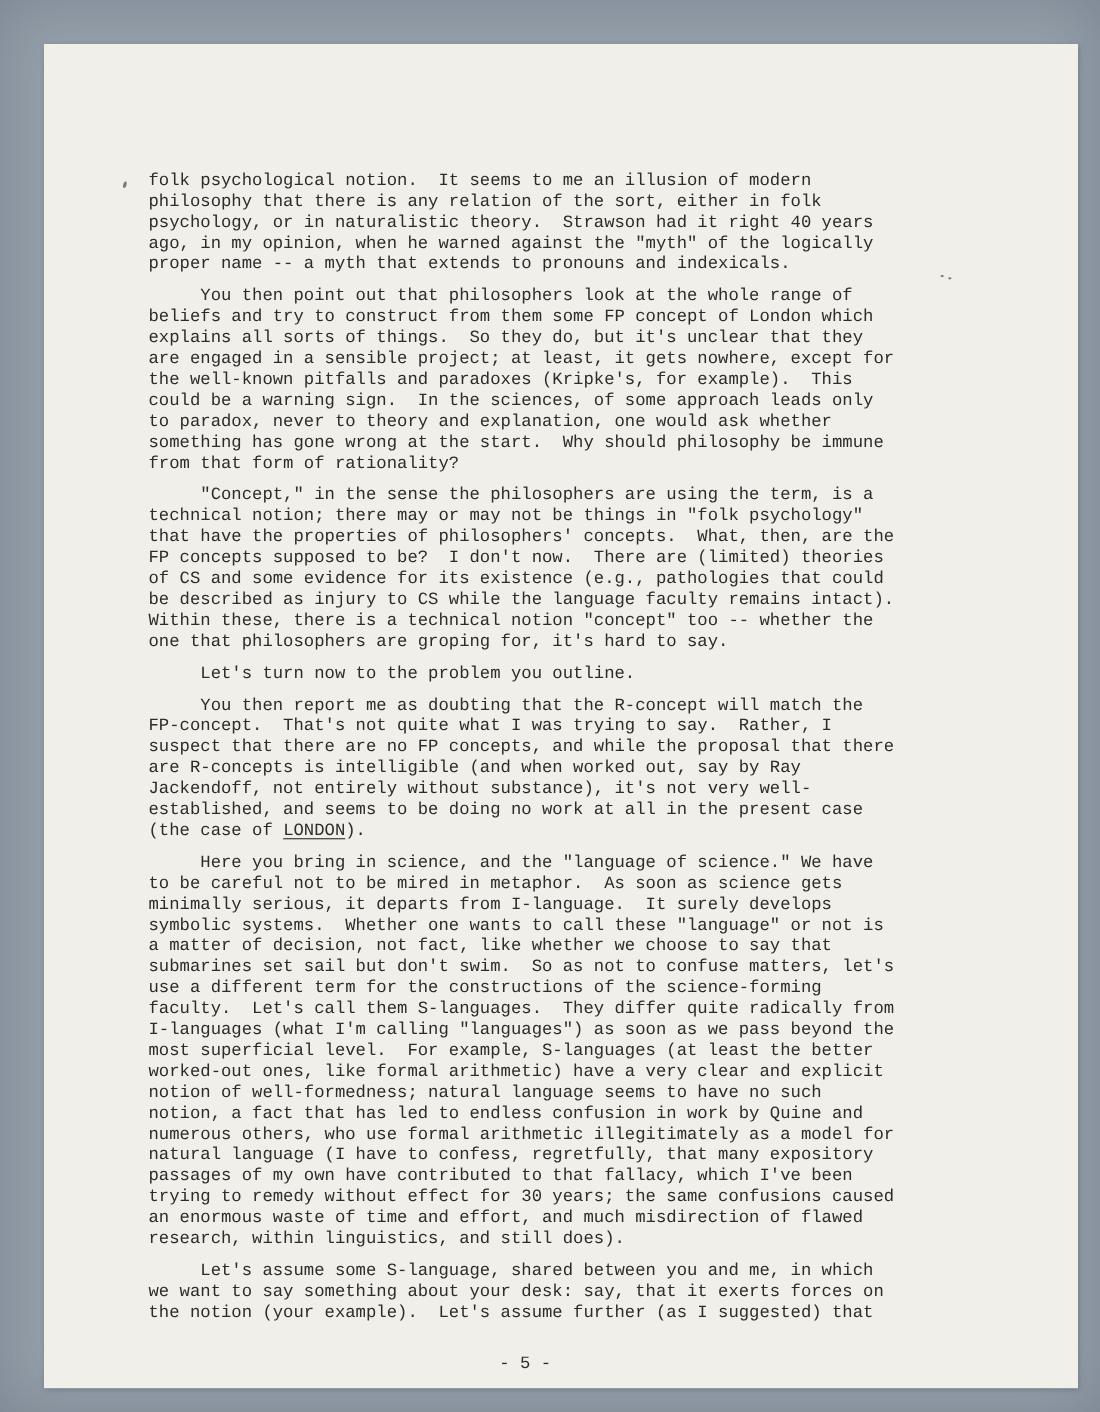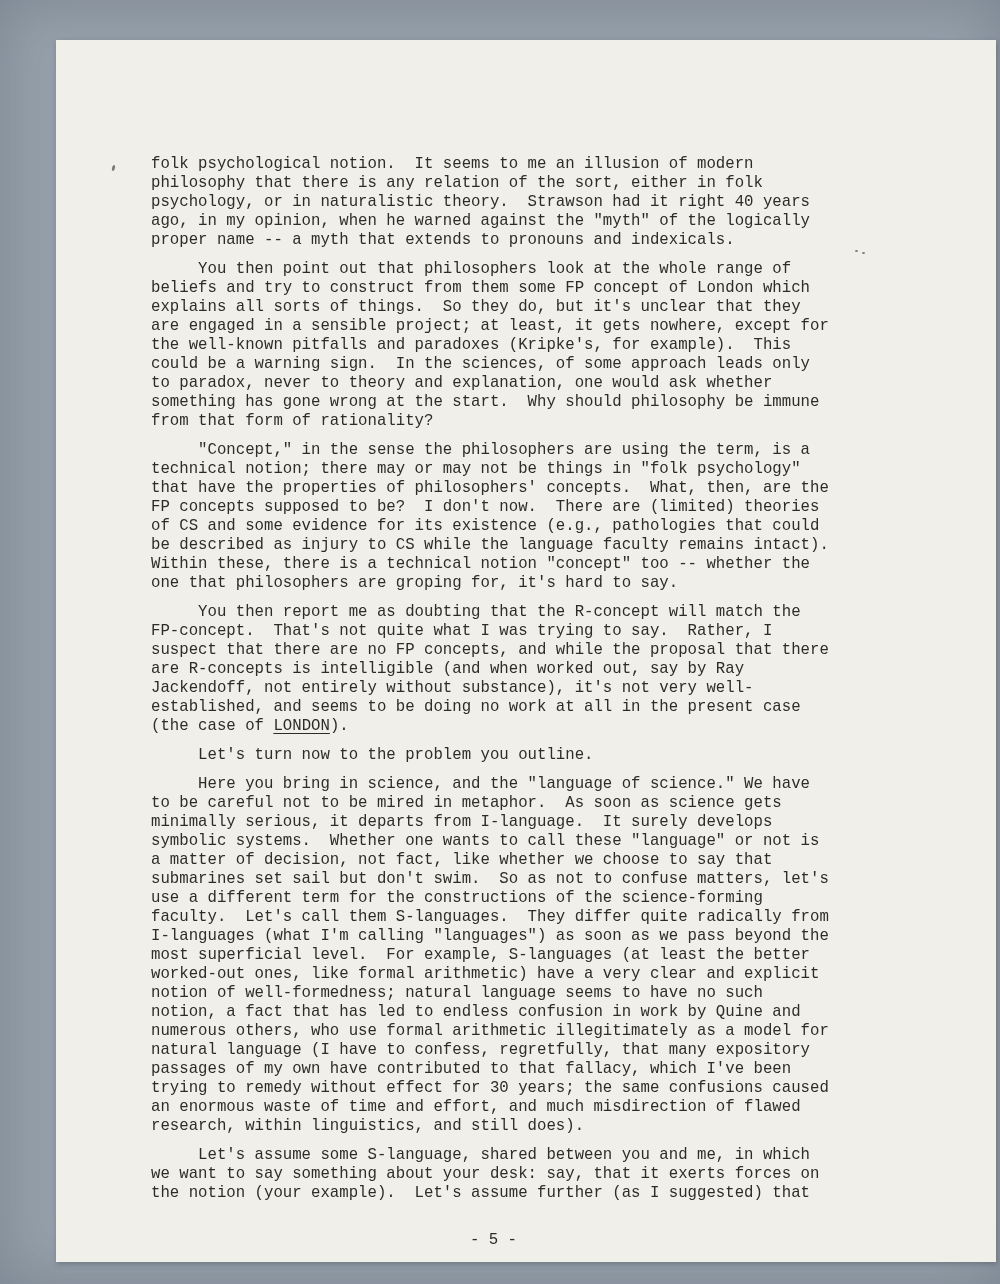--- a/index.html
+++ b/index.html
@@ -8,21 +8,21 @@
     position: relative;
     overflow: hidden;
     font-family: "Liberation Mono", "DejaVu Sans Mono", monospace;
   }
   .scan-bg {
     position: absolute; left: 0; top: 0; width: 1000px; height: 1284px;
     background: var(--bg, #96a0ab);
     box-shadow: inset 0 0 60px rgba(55, 65, 80, 0.28);
   }
   .paper {
-    position: absolute; left: 56px; top: 40px;
+    position: absolute; left: 40px; top: 40px;
     width: 940px; height: 1222px;
     background: var(--paper, #f0efe9);
     box-shadow: 1px 2px 5px rgba(50, 60, 72, 0.35);
   }
   .text-block {
     position: absolute; left: 95px; top: 58px; width: 700px;
     font-size: 15.7px; line-height: 19px;
     color: var(--ink, #2e2c29);
     white-space: pre;
     letter-spacing: 0;
@@ -63,27 +63,27 @@
 could be a warning sign.  In the sciences, of some approach leads only
 to paradox, never to theory and explanation, one would ask whether
 something has gone wrong at the start.  Why should philosophy be immune
 from that form of rationality?</div><div class="para">     "Concept," in the sense the philosophers are using the term, is a
 technical notion; there may or may not be things in "folk psychology"
 that have the properties of philosophers' concepts.  What, then, are the
 FP concepts supposed to be?  I don't now.  There are (limited) theories
 of CS and some evidence for its existence (e.g., pathologies that could
 be described as injury to CS while the language faculty remains intact).
 Within these, there is a technical notion "concept" too -- whether the
-one that philosophers are groping for, it's hard to say.</div><div class="para">     You then report me as doubting that the R-concept will match the
+one that philosophers are groping for, it's hard to say.</div><div class="para">     Let's turn now to the problem you outline.</div><div class="para">     You then report me as doubting that the R-concept will match the
 FP-concept.  That's not quite what I was trying to say.  Rather, I
 suspect that there are no FP concepts, and while the proposal that there
 are R-concepts is intelligible (and when worked out, say by Ray
 Jackendoff, not entirely without substance), it's not very well-
 established, and seems to be doing no work at all in the present case
-(the case of <span class="u">LONDON</span>).</div><div class="para">     Let's turn now to the problem you outline.</div><div class="para">     Here you bring in science, and the "language of science." We have
+(the case of <span class="u">LONDON</span>).</div><div class="para">     Here you bring in science, and the "language of science." We have
 to be careful not to be mired in metaphor.  As soon as science gets
 minimally serious, it departs from I-language.  It surely develops
 symbolic systems.  Whether one wants to call these "language" or not is
 a matter of decision, not fact, like whether we choose to say that
 submarines set sail but don't swim.  So as not to confuse matters, let's
 use a different term for the constructions of the science-forming
 faculty.  Let's call them S-languages.  They differ quite radically from
 I-languages (what I'm calling "languages") as soon as we pass beyond the
 most superficial level.  For example, S-languages (at least the better
 worked-out ones, like formal arithmetic) have a very clear and explicit

